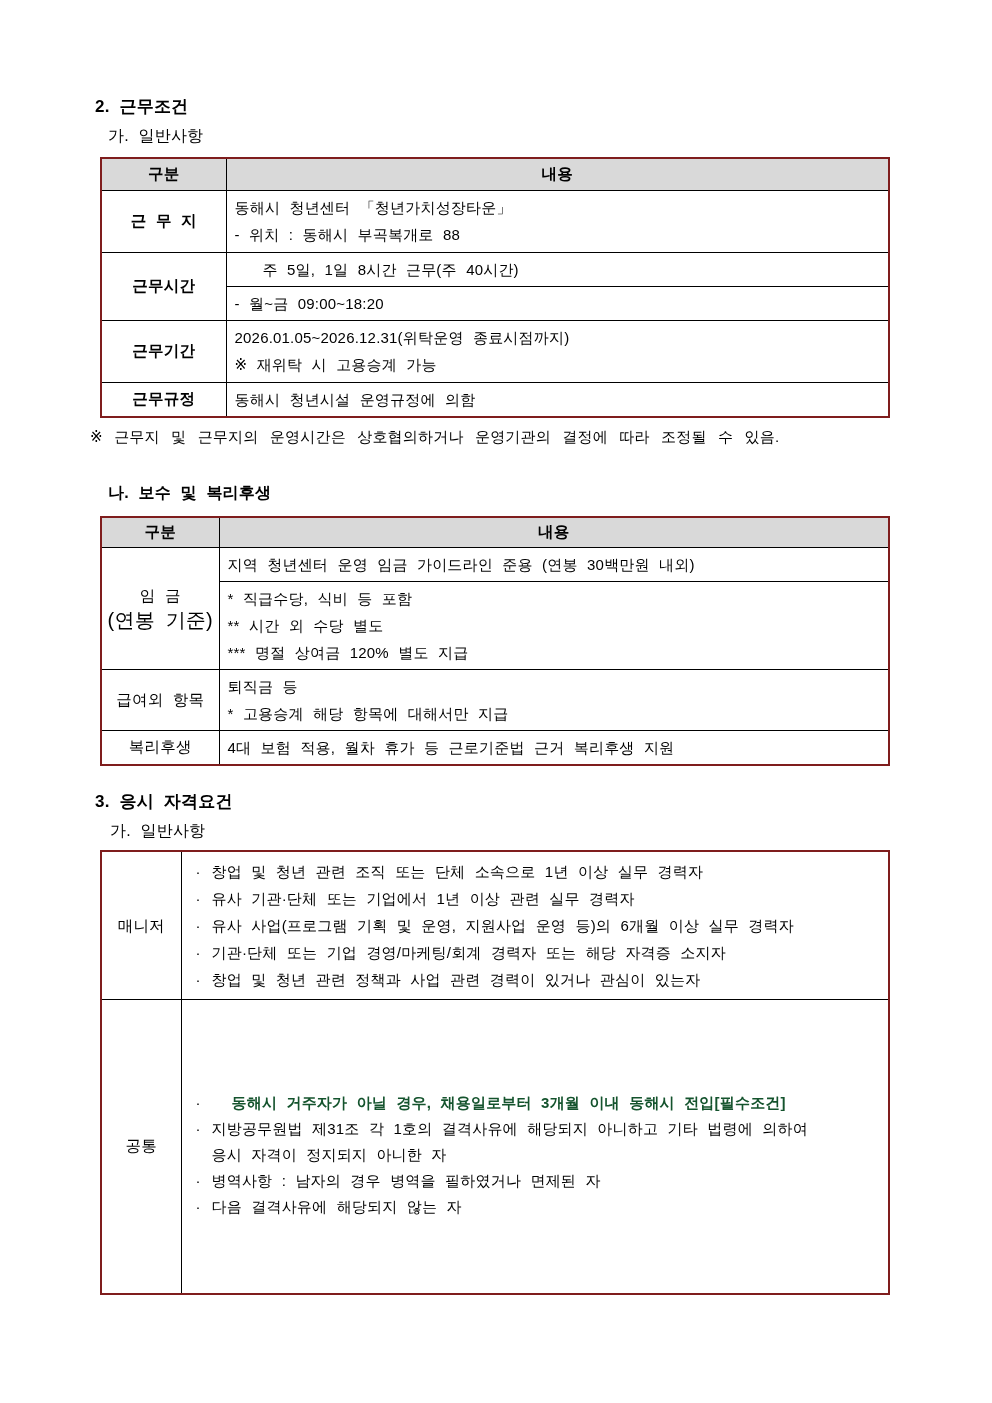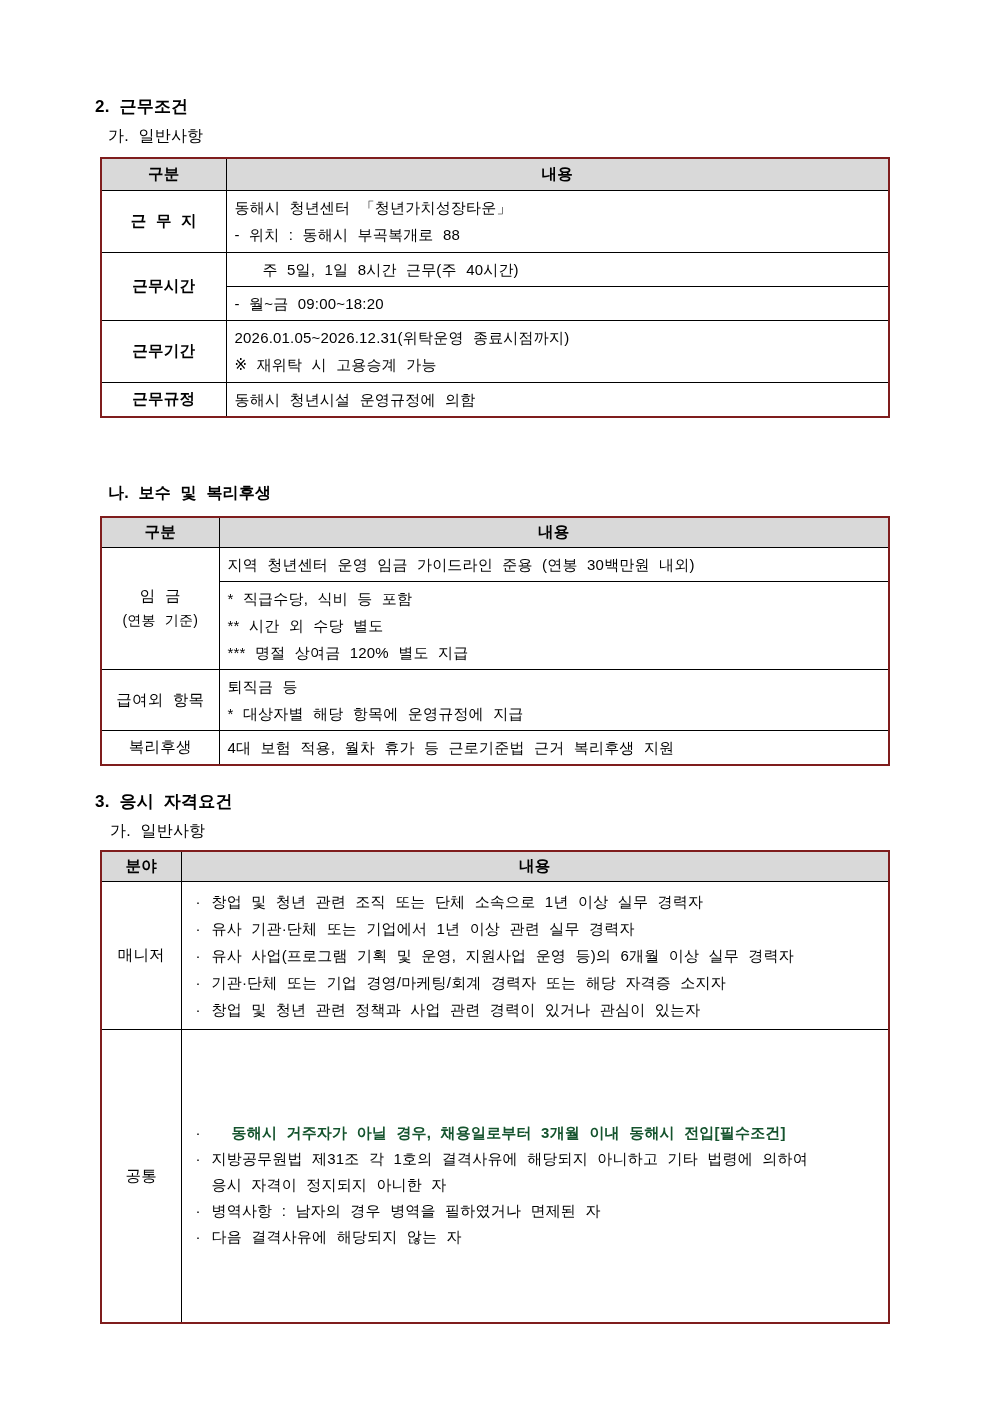--- a/index.html
+++ b/index.html
@@ -43,21 +43,21 @@
     font-size:15.5px;
     line-height:24px;
   }
   td.lbl.bold { font-weight:bold; }
   td.cnt {
     vertical-align:middle;
     padding:3px 8px;
     line-height:27px;
     text-align:left;
   }
-  .lbl-small { font-size:14px; }
+  .lbl-small { font-size:20px; }
 
   
   td.qcell { vertical-align:middle; padding:6px 8px 6px 14px; line-height:27px; }
   td.qcell-tall { vertical-align:top; padding:90px 8px 8px 14px; line-height:26px; }
   .bline { display:flex; align-items:baseline; }
   .bdot { flex:none; width:16px; }
   .btxt { flex:1; }
   .bline.cont { padding-left:16px; }
   .red { color:#14532d; font-weight:bold;margin-left:20px; }
 </style>
@@ -100,20 +100,21 @@
         <div>※ 재위탁 시 고용승계 가능</div>
       </td>
     </tr>
     <tr>
       <td class="lbl bold" style="height:34px;">근무규정</td>
       <td class="cnt">동해시 청년시설 운영규정에 의함</td>
     </tr>
   </tbody>
     </table>
 
+  <div class="abs note-line" style="left:90px; top:426px;">※ 근무지 및 근무지의 운영시간은 상호협의하거나 운영기관의 결정에 따라 조정될 수 있음.</div>
 
   <div class="abs sub-title bold" style="left:108px; top:482px;">나. 보수 및 복리후생</div>
 
   <table class="doc-table abs" style="left:100px; top:516px;">
     <colgroup>
         <col style="width:118px">
         <col>
       </colgroup>
     <tbody>
         <tr>
@@ -131,43 +132,39 @@
       <td class="cnt" style="height:82px;">
         <div>* 직급수당, 식비 등 포함</div>
         <div>** 시간 외 수당 별도</div>
         <div>*** 명절 상여금 120% 별도 지급</div>
       </td>
     </tr>
     <tr>
       <td class="lbl" style="height:56px;">급여외 항목</td>
       <td class="cnt">
         <div>퇴직금 등</div>
-        <div>* 대상자별 해당 항목에 운영규정에 지급</div>
+        <div>* 고용승계 해당 항목에 대해서만 지급</div>
       </td>
     </tr>
     <tr>
       <td class="lbl" style="height:31px;">복리후생</td>
       <td class="cnt">4대 보험 적용, 월차 휴가 등 근로기준법 근거 복리후생 지원</td>
     </tr>
   </tbody>
     </table>
 
   <div class="abs sec-title" style="left:95px; top:791px;">3. 응시 자격요건</div>
   <div class="abs sub-title" style="left:110px; top:820px;">가. 일반사항</div>
 
   <table class="doc-table abs" style="left:100px; top:850px;">
     <colgroup>
         <col style="width:80px">
         <col>
       </colgroup>
     <tbody>
-        <tr>
-      <th style="height:30px;">분야</th>
-      <th>내용</th>
-    </tr>
     <tr>
       <td class="lbl" style="height:148px;margin-left:38px;">매니저</td>
       <td class="qcell">
         <div class="bline">
           <span class="bdot">·</span>
           <span class="btxt">창업 및 청년 관련 조직 또는 단체 소속으로 1년 이상 실무 경력자</span>
         </div>
         <div class="bline">
           <span class="bdot">·</span>
           <span class="btxt">유사 기관·단체 또는 기업에서 1년 이상 관련 실무 경력자</span>

